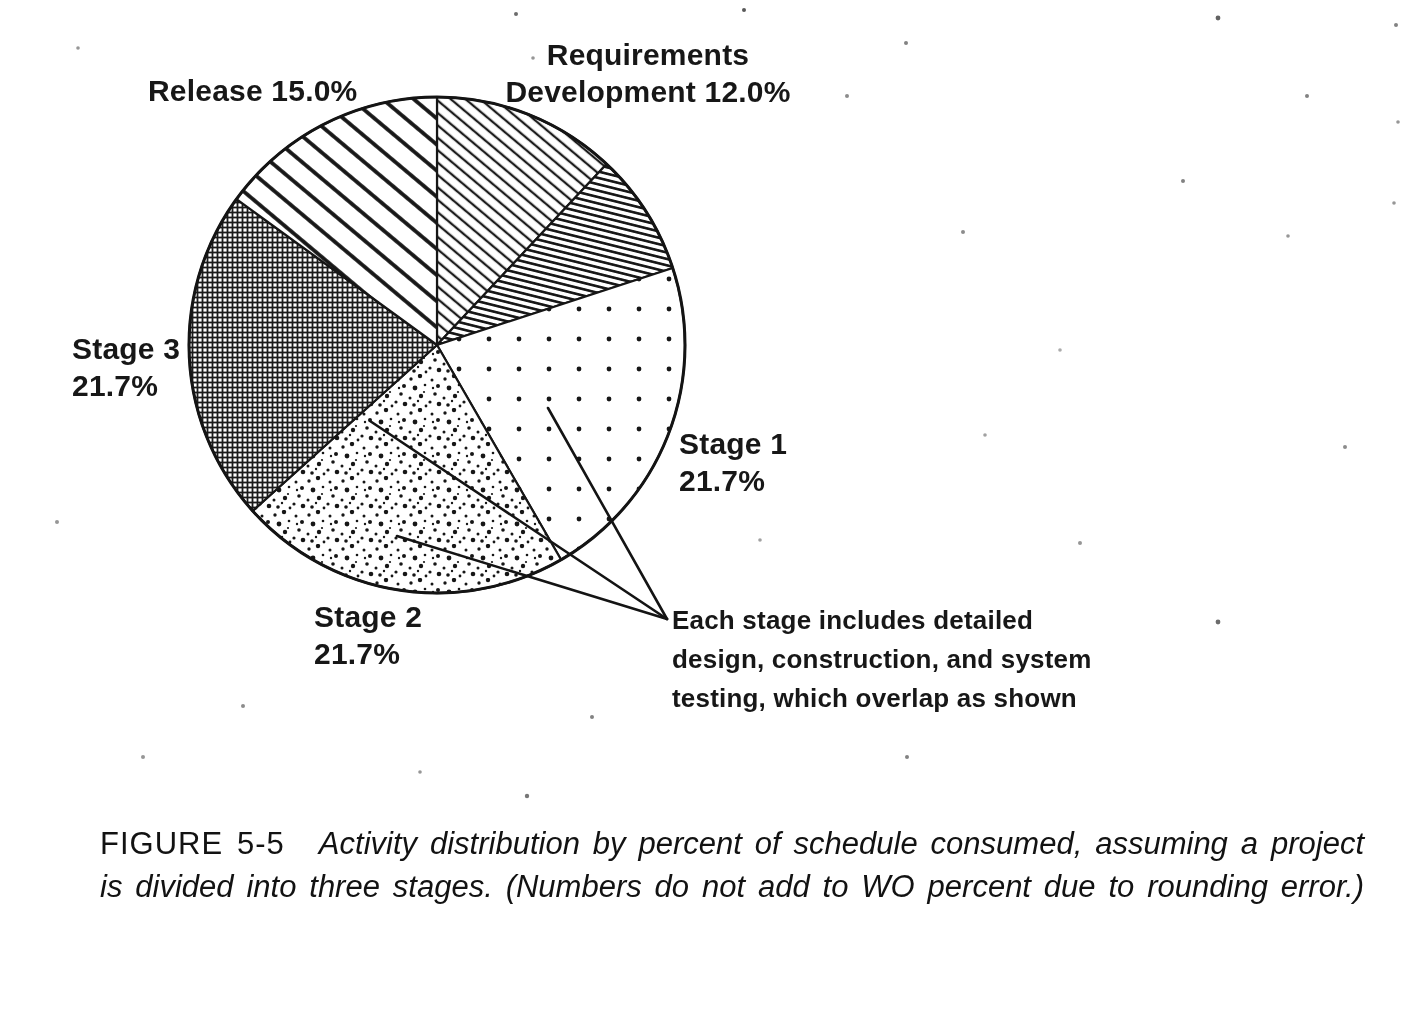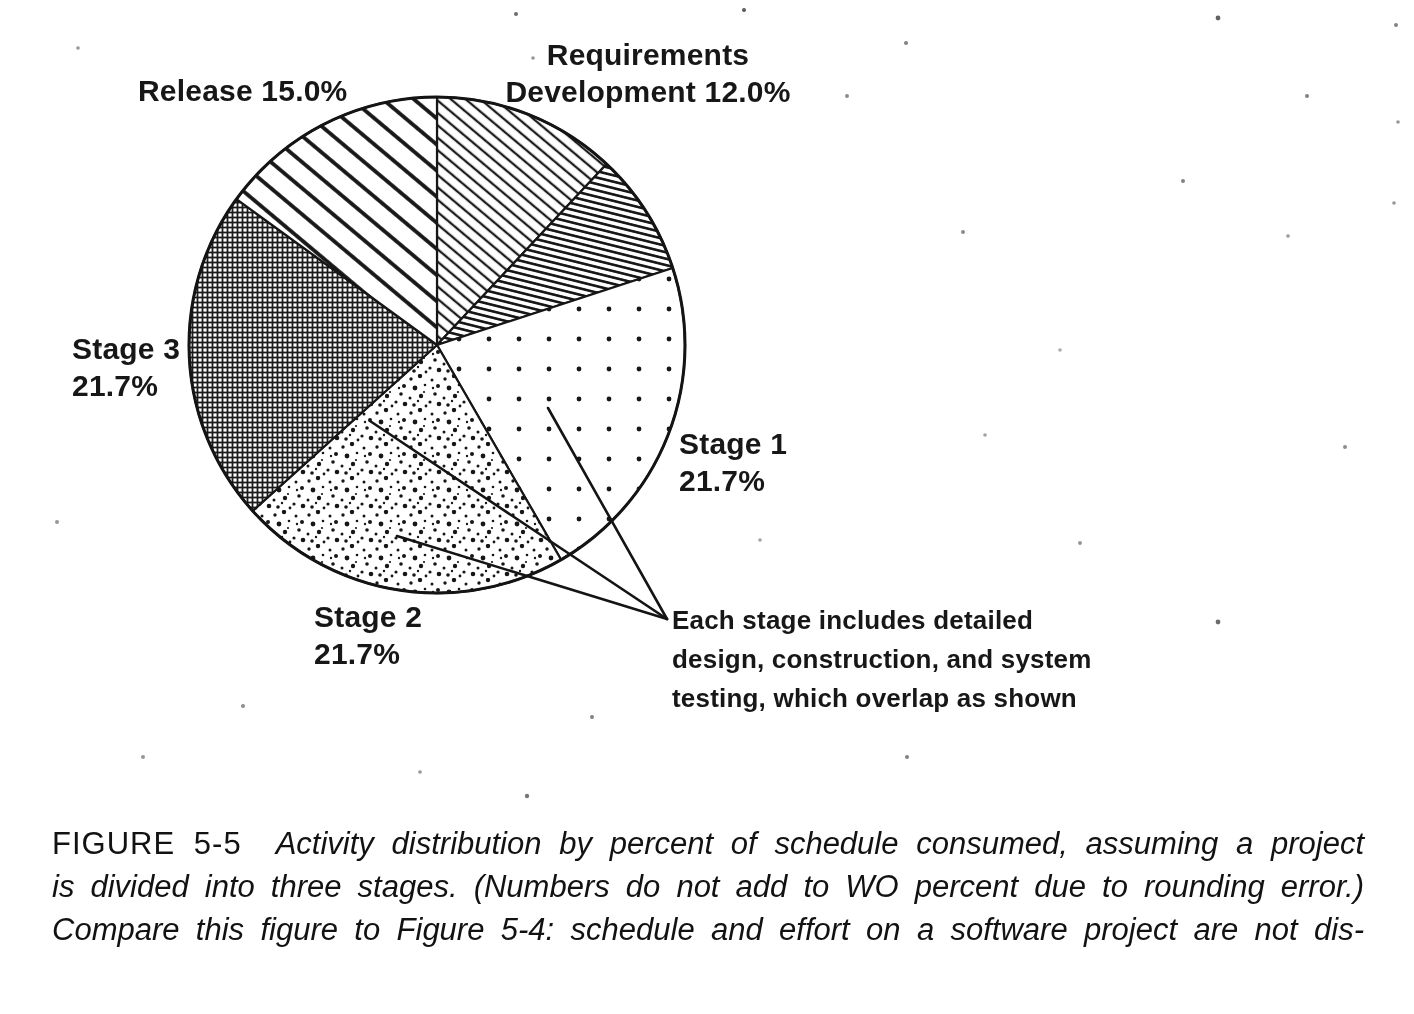--- a/index.html
+++ b/index.html
@@ -37,21 +37,21 @@
   .annotation .ann-line{display:block;}
   .caption{
     position:absolute;
     left:52px;top:822px;
     width:1312px;
     font-size:31px;
     line-height:43px;
     color:#121212;
   }
   .cap-line{display:block;}
-  .cap-just{text-align:justify;text-align-last:justify;}
+  .cap-just{text-align:justify;text-align-last:justify;margin-left:48px;}
   .cap-italic{font-style:italic;}
   .fig-label{
     font-style:normal;
     letter-spacing:1px;
     margin-right:34px;
   }
 </style>
 </head>
 <body>
 
@@ -149,21 +149,21 @@
       <circle cx="760" cy="540" r="1.8" opacity="0.45"></circle>
     </g>
   </svg>
 
   <div class="slice-label label-reqdev" style="left:428px;top:36px;">
     <span class="lbl-line">Requirements</span>
     <span class="lbl-line">Development 12.0%</span>
   </div>
 
 
-  <div class="slice-label" style="left:138px;top:72px;text-align:center;">
+  <div class="slice-label" style="left:148px;top:72px;text-align:center;">
     <span class="lbl-line">Release 15.0%</span>
   </div>
 
   <div class="slice-label" style="left:72px;top:330px;">
     <span class="lbl-line">Stage 3</span>
     <span class="lbl-line">21.7%</span>
   </div>
 
   <div class="slice-label" style="left:679px;top:425px;">
     <span class="lbl-line">Stage 1</span>
@@ -177,16 +177,15 @@
 
   <div class="annotation">
     <span class="ann-line">Each stage includes detailed</span>
     <span class="ann-line">design, construction, and system</span>
     <span class="ann-line">testing, which overlap as shown</span>
   </div>
 
   <div class="caption">
     <span class="cap-line cap-just"><span class="fig-label">FIGURE 5-5</span><span class="cap-italic">Activity distribution by percent of schedule consumed, assuming a project</span></span>
     <span class="cap-line cap-just cap-italic">is divided into three stages. (Numbers do not add to WO percent due to rounding error.)</span>
-    <span class="cap-line cap-just cap-italic">Compare this figure to Figure 5-4: schedule and effort on a software project are not dis-</span>
   </div>
 
 </div>
 
 </body></html>

